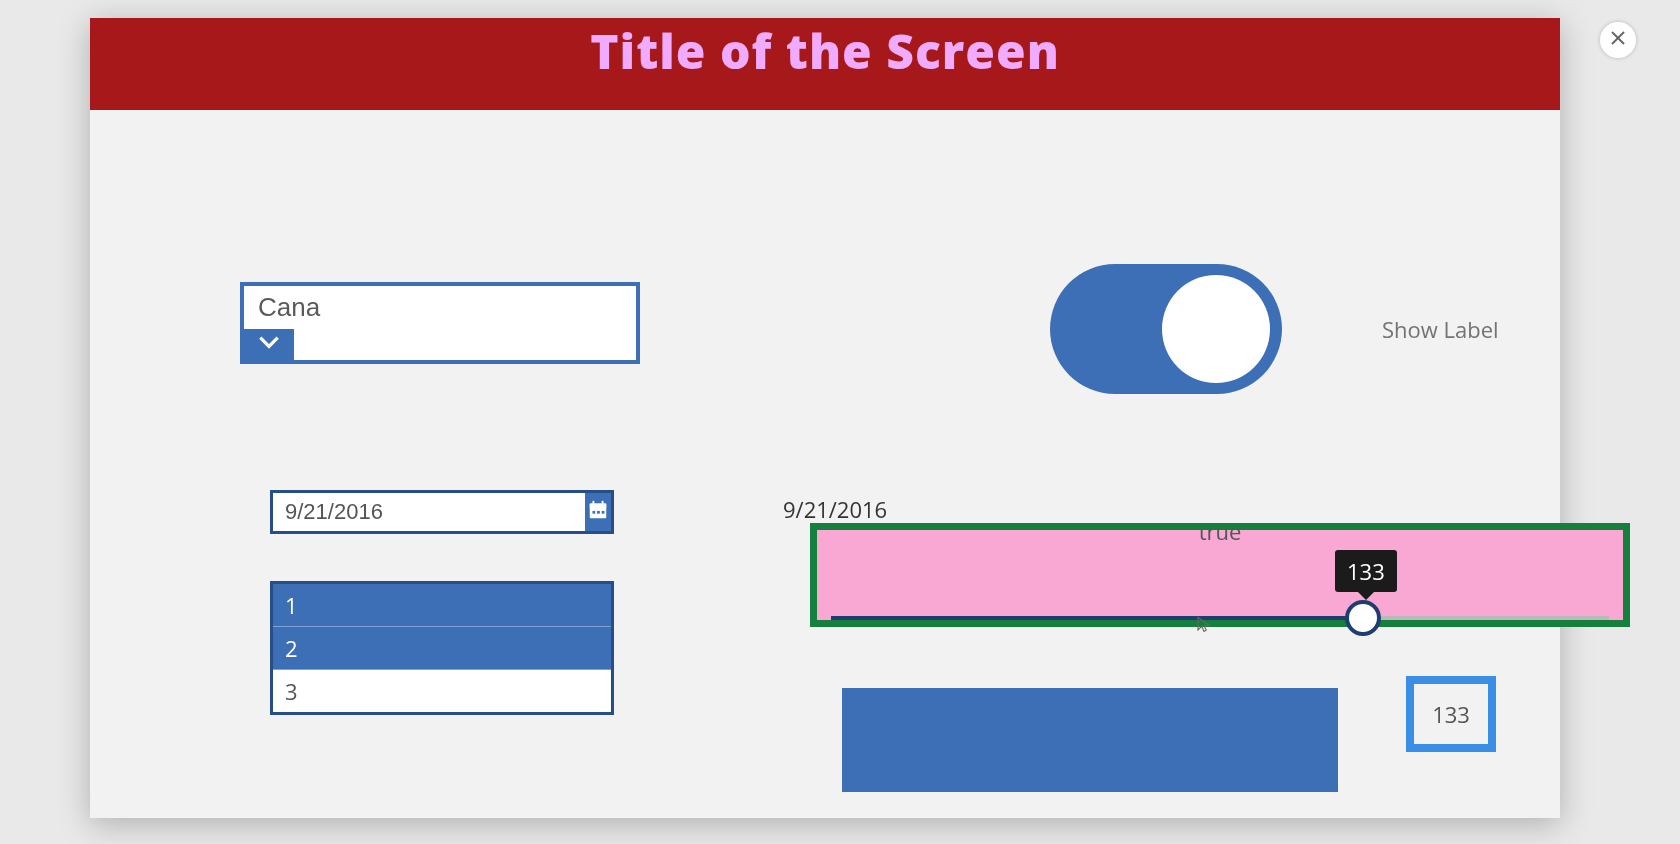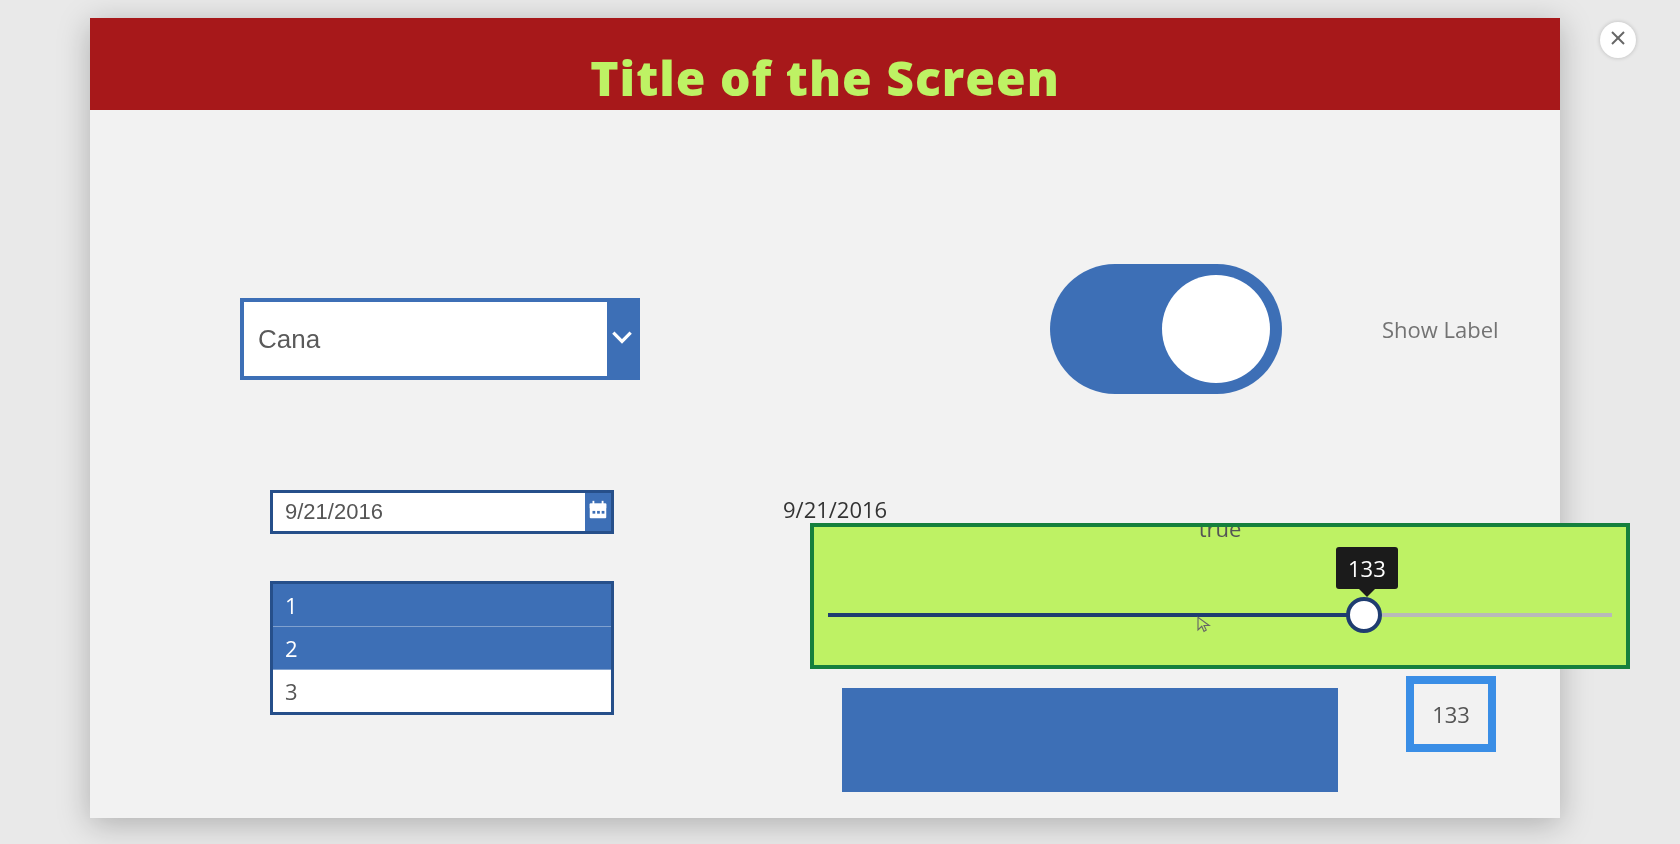--- a/index.html
+++ b/index.html
@@ -21,25 +21,25 @@
     width: 1470px;
     height: 800px;
     background: #f2f2f2;
     box-shadow: 0 6px 30px rgba(0,0,0,.25);
   }
 
   
   .header {
     height: 92px;
     background: #a7181a;
-    color: #bef264;
+    color: #f0abfc;
     font-weight: 800;
     font-size: 48px;
     display: flex;
-    align-items: flex-end;
+    align-items: flex-start;
     justify-content: center;
     letter-spacing: 1px;
   }
 
   
   .close-btn {
     position: absolute;
     top: 22px;
     right: 44px;
     width: 36px;
@@ -50,27 +50,28 @@
     display: flex;
     align-items: center;
     justify-content: center;
     cursor: pointer;
   }
   .close-btn svg { width: 16px; height: 16px; stroke:#666; stroke-width:2; }
 
   
   .combo {
     position: absolute;
-    left: 150px; top: 280px;
+    left: 150px; top: 264px;
     width: 400px; height: 82px;
     border: 4px solid #3d6fb6;
     background: #fff;
     display: flex;
     align-items: stretch;
     box-sizing: border-box;
+    flex-direction: column;
   }
   .combo input {
     flex: 1;
     border: none;
     padding: 0 14px;
     font-size: 26px;
     color: #5a5a5a;
     background: transparent;
     outline: none;
   }
@@ -166,24 +167,24 @@
     color:#fff;
     border-bottom: 1px solid rgba(255,255,255,.35);
   }
   .listbox .row.selected:last-of-type { border-bottom:none; }
   .listbox .row.unselected { background:#fff; }
 
   
   .slider-box {
     position:absolute;
     left: 720px; top: 505px;
-    width: 820px; height: 146px;
-    border: 4px solid #15803d;
+    width: 820px; height: 104px;
+    border: 7px solid #15803d;
     box-sizing:border-box;
-    background:#bef264;
+    background:#f9a8d4;
   }
   .slider-box .peek-text {
     position:absolute;
     top:-14px; left:50%;
     transform:translateX(-50%);
     font-size:22px; color:#555;
     clip-path: inset(14px 0 0 0); 
   }
   .slider-track {
     position:absolute;

